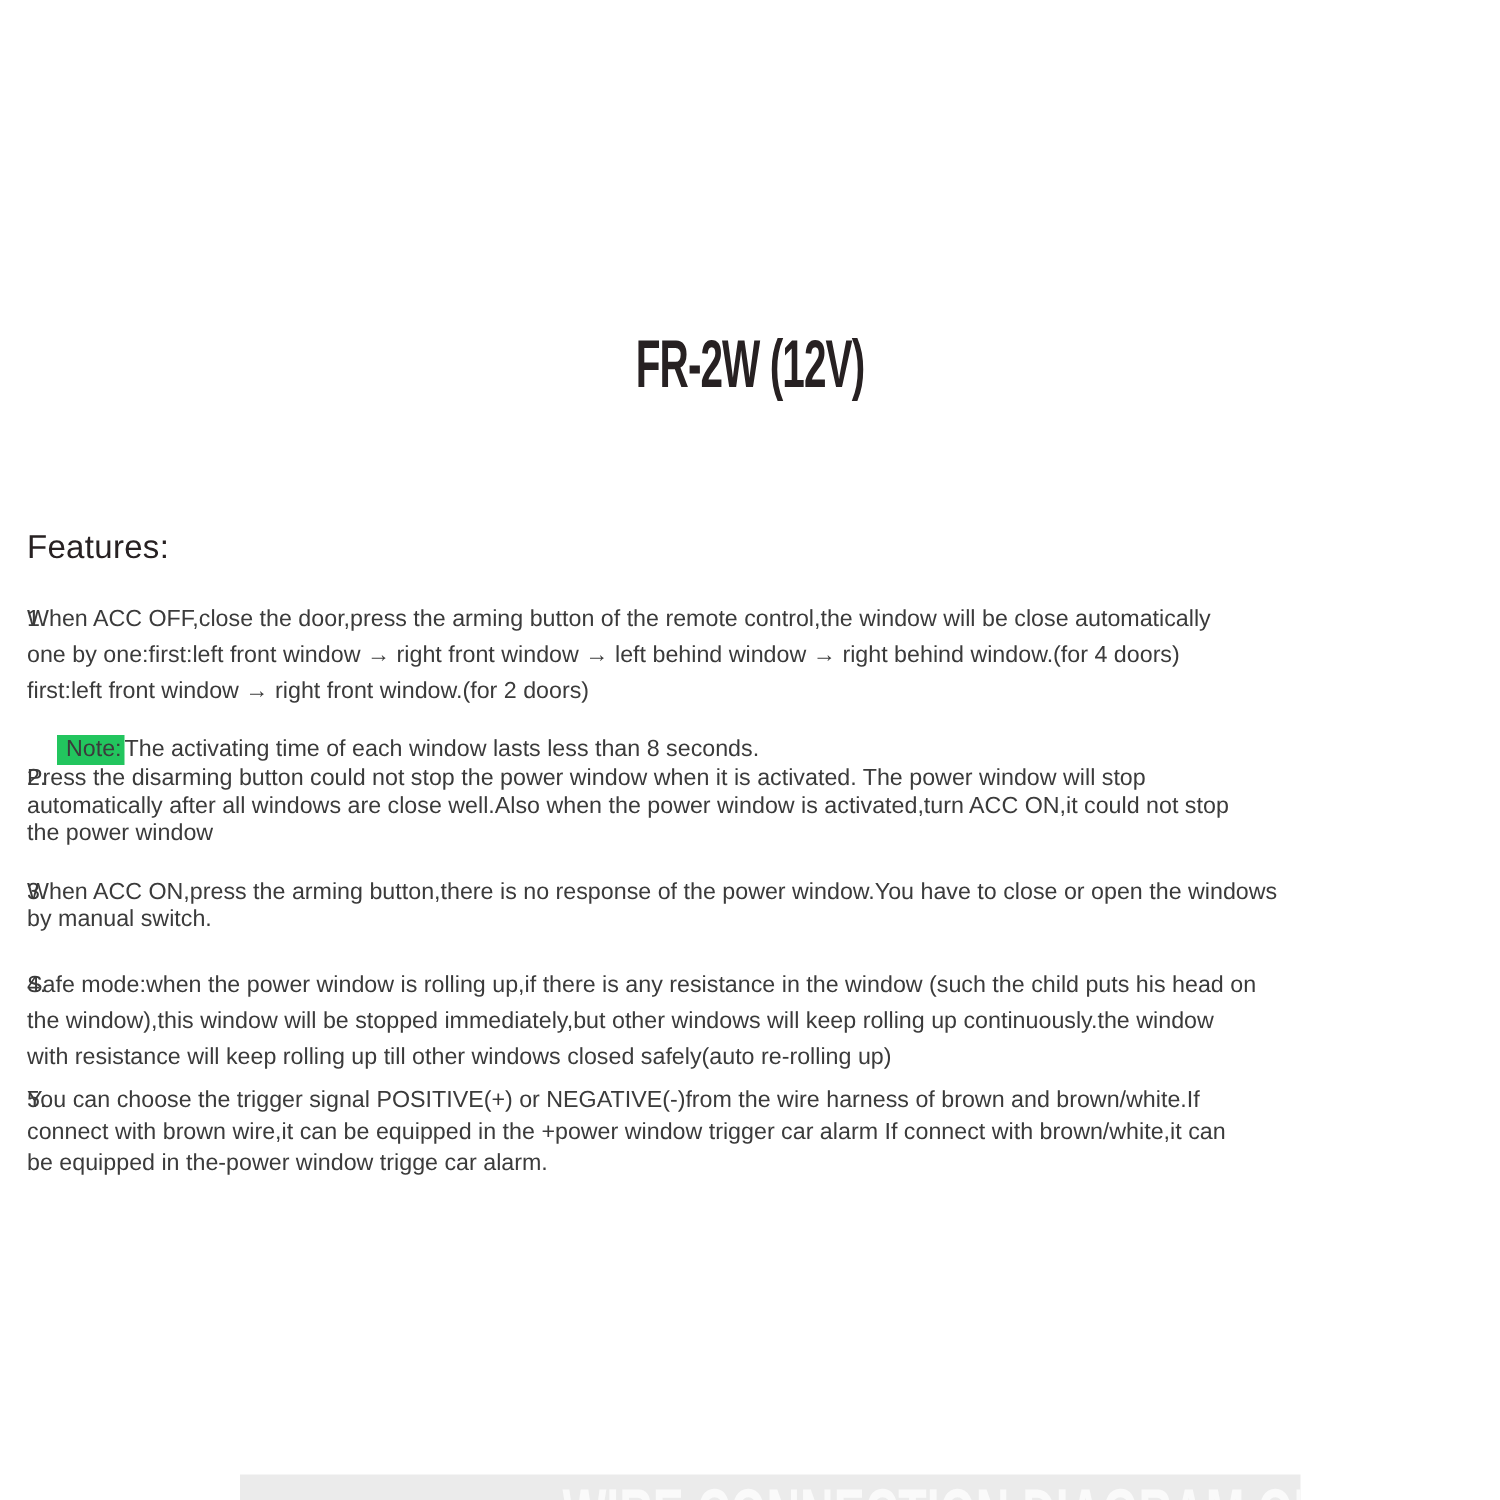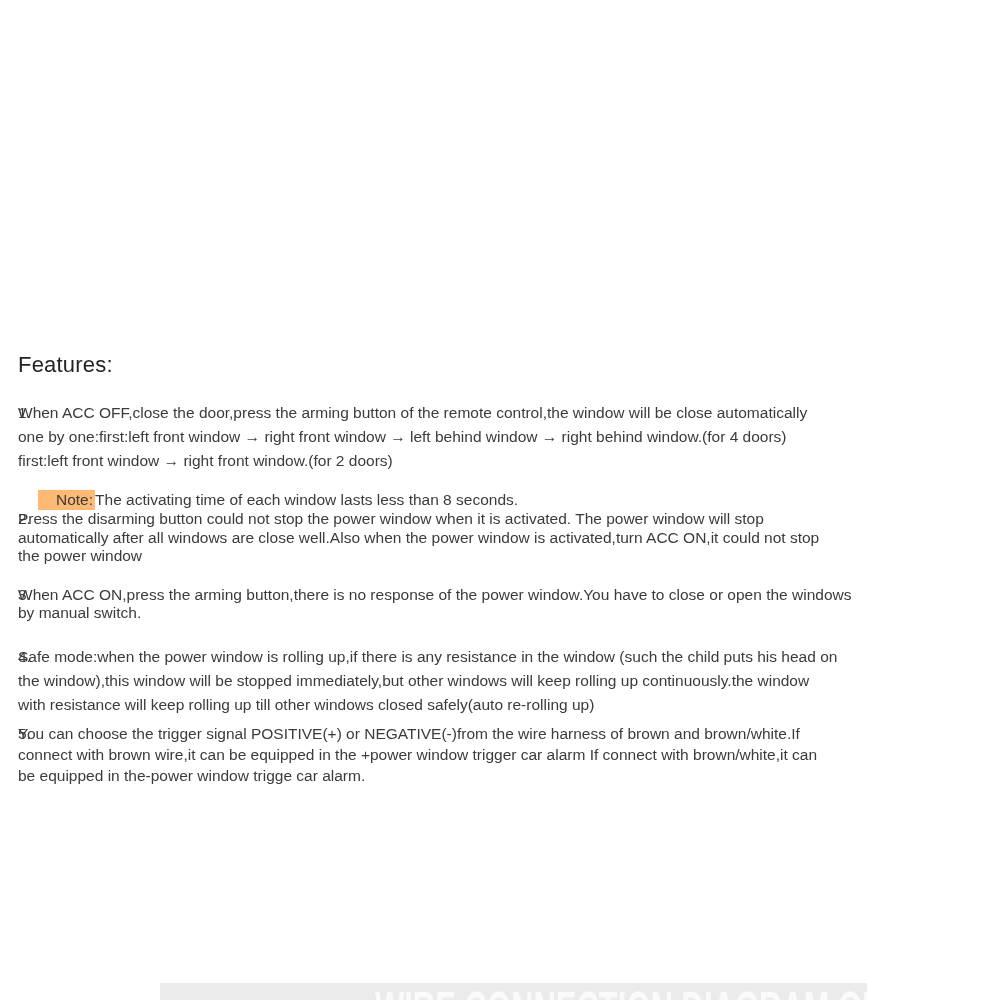--- a/index.html
+++ b/index.html
@@ -54,22 +54,22 @@
   .lh19{line-height:18.6px;}
   .lh18{line-height:18px;}
   .note-line{
     position:absolute;
     left:38px;top:490px;
     font-size:15.5px;
     color:#3b3b3b;
     line-height:20px;
   }
   .note-label{
-    background:#fdba74;
-    padding:1px 2px 2px 18px;
+    background:#22c55e;
+    padding:1px 2px 2px 6px;
   }
   .cutoff-band{
     position:absolute;
     left:160px;top:983px;
     width:707px;height:17px;
     background:#ebebeb;
     overflow:hidden;
     text-align:center;
   }
   .cutoff-band .cutoff-text{
@@ -81,20 +81,21 @@
     line-height:50px;
     color:#fafafa;
     white-space:nowrap;
     margin-top:2px;
   }
 </style>
 </head>
 <body>
 
 <div class="title">
+  <div class="title-line2"><span class="condensed">FR-2W (12V)</span></div>
 </div>
 
 <div class="features-heading">Features:</div>
 
 <div class="item lh24" style="top:401px;">
   <span class="num">1.</span>
   <div class="txt">When ACC OFF,close the door,press the arming button of the remote control,the window will be close automatically
 one by one:first:left front window → right front window → left behind window → right behind window.(for 4 doors)
 first:left front window → right front window.(for 2 doors)</div>
 </div>

